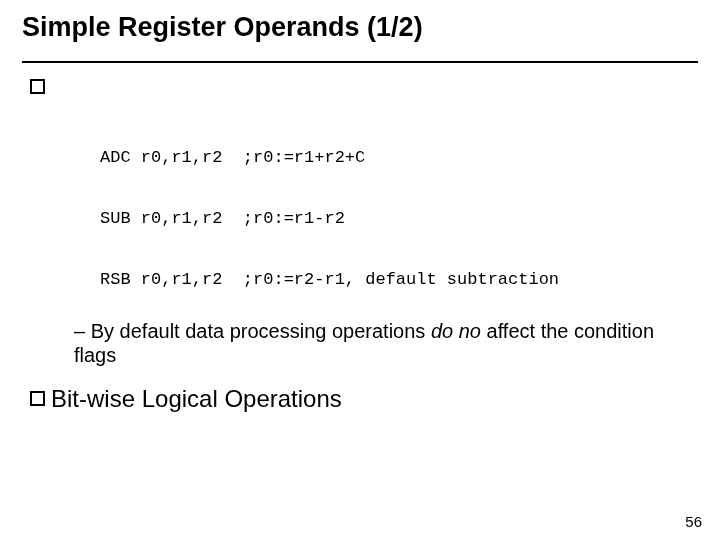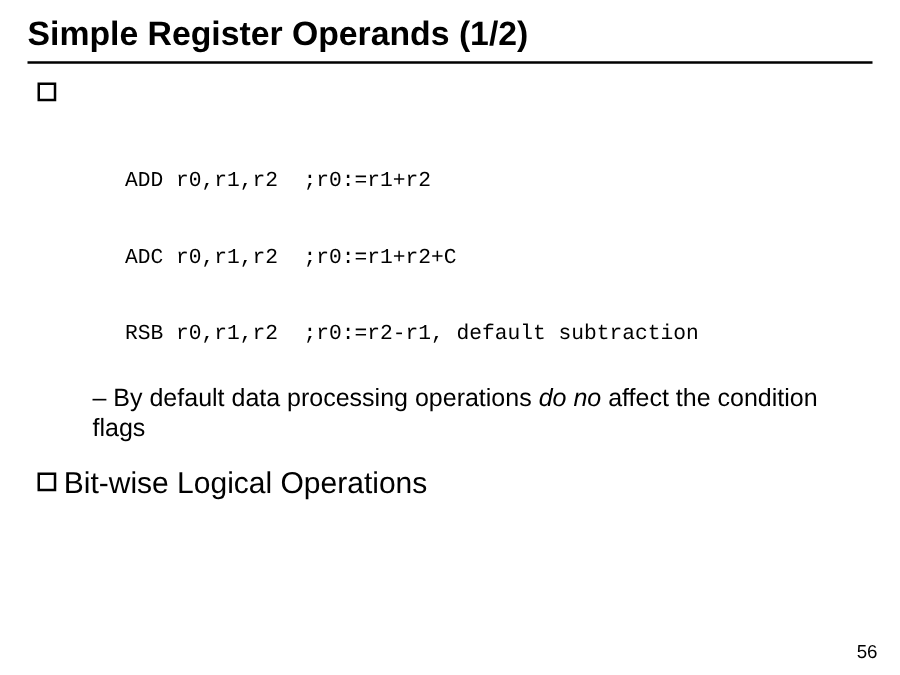--- a/index.html
+++ b/index.html
@@ -8,21 +8,21 @@
       height: 540px;
       background: #fff;
       font-family: Arial, Helvetica, sans-serif;
       color: #000;
       padding: 12px 22px 0 22px;
       position: relative;
     }
     .title {
       font-size: 27px;
       font-weight: bold;
-      padding-bottom: 6px;
+      padding-bottom: 18px;
       border-bottom: 2px solid #000;
       margin-bottom: 10px;
     }
     .section-head {
       font-size: 24px;
       margin: 6px 0 6px 8px;
     }
     .bullet-sq {
       display: inline-block;
       vertical-align: middle;
@@ -56,22 +56,22 @@
 </head>
 <body>
 
 <div class="title">Simple Register Operands (1/2)</div>
 
 <div class="section-head">
   <span class="bullet-sq"></span>
 </div>
 
 <div class="code">
-  <div>ADD r0,r1,r2  ;r0:=r1+r2</div>
   <div>ADC r0,r1,r2  ;r0:=r1+r2+C</div>
+  <div>SUB r0,r1,r2  ;r0:=r1-r2</div>
   <div>RSB r0,r1,r2  ;r0:=r2-r1, default subtraction</div>
 </div>
 
 <div class="note">
   <span>– By default data processing operations </span><i>do no</i><span> affect the condition flags</span>
 </div>
 
 <div class="section-head">
   <span class="bullet-sq"></span><span>Bit-wise Logical Operations</span>
 </div>

